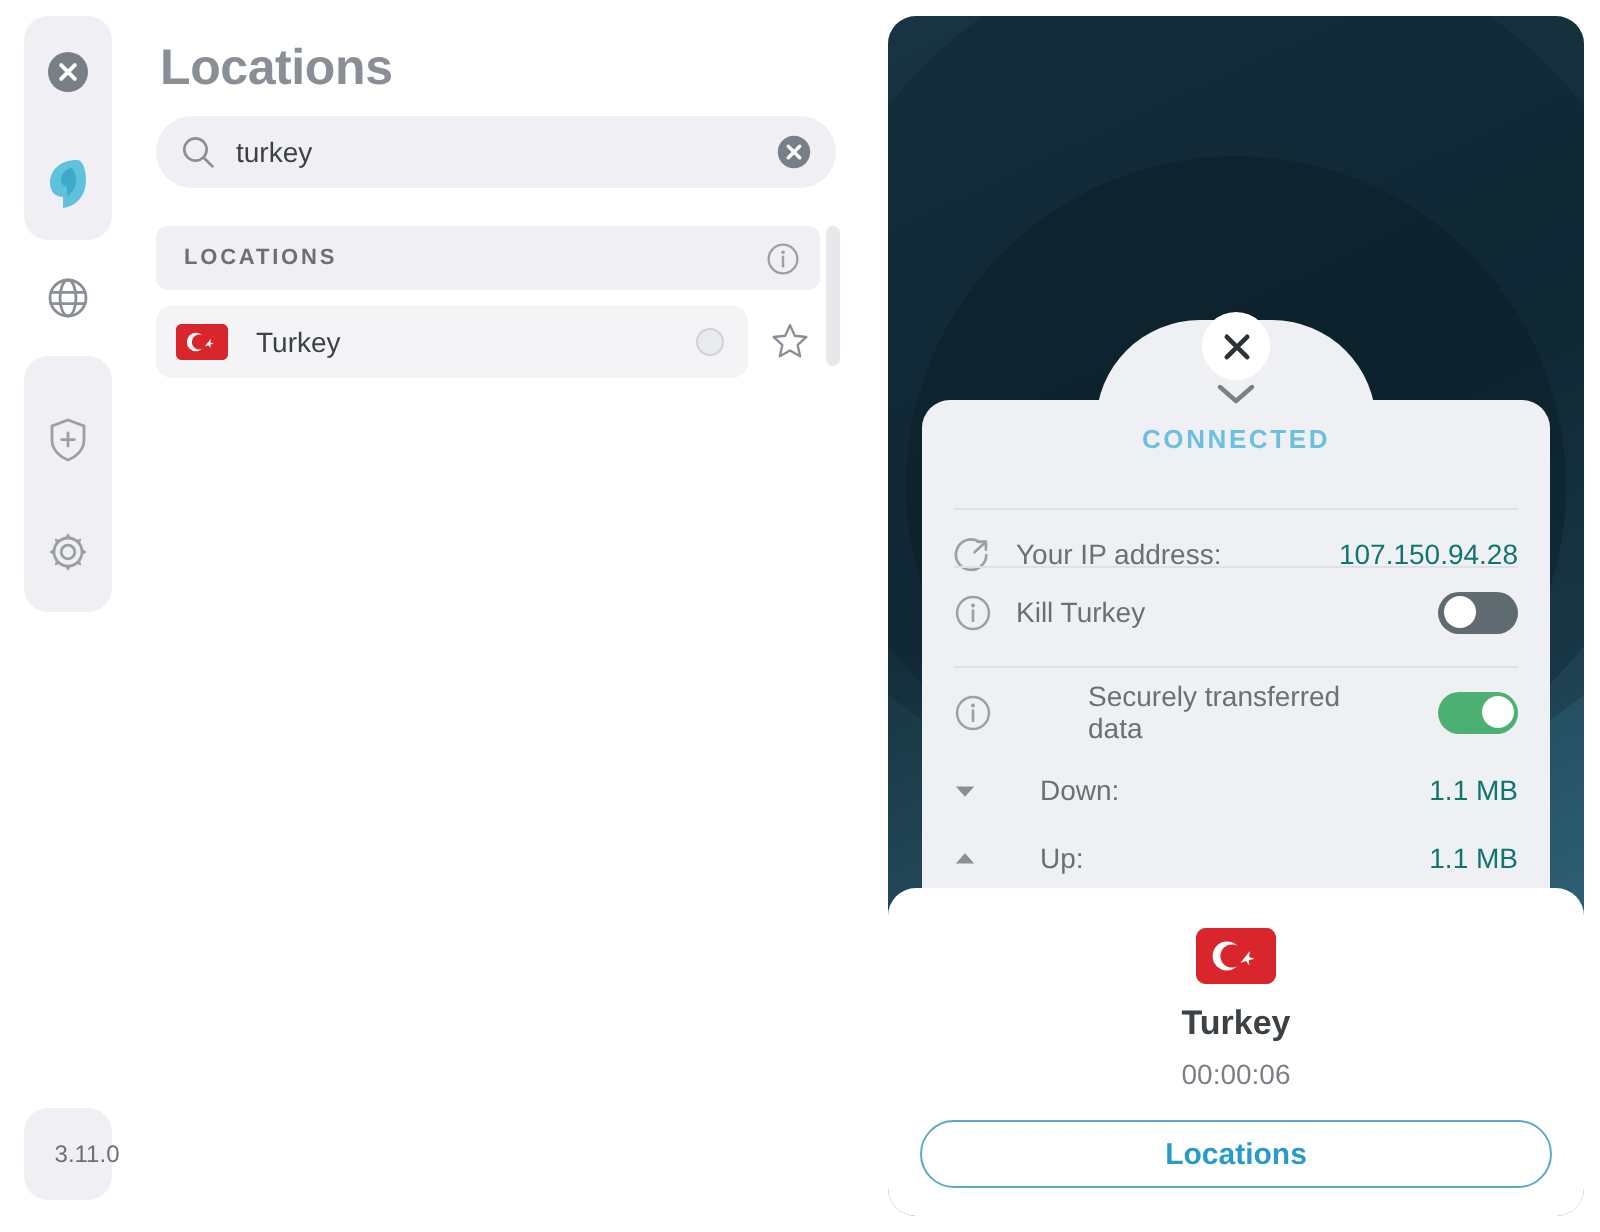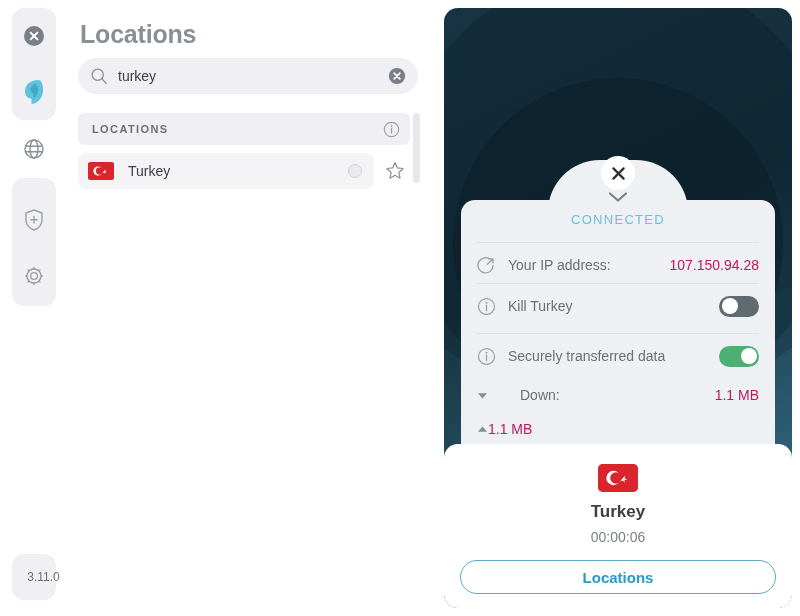--- a/index.html
+++ b/index.html
@@ -152,36 +152,36 @@
     background: #ffffff; border-radius: 50%;
     display: flex; align-items: center; justify-content: center;
     cursor: pointer; z-index: 3;
   }
   .chevron {
     position: absolute; left: 50%; transform: translateX(-50%);
     top: -10px; width: 22px; height: 14px; z-index: 3; cursor: pointer;
   }
   .connected-label {
     position: absolute; left: 0; top: 12px; width: 100%;
-    text-align: center; font-size: 13px; font-weight: normal;
+    text-align: center; font-size: 13px; font-weight: bold;
     letter-spacing: 1.3px; color: #6cc0dd;
   }
   .drow {
     position: absolute; left: 16px; width: 282px; height: 45px;
     display: flex; align-items: center;
     border-top: 1px solid #e0e1e7;
   }
   .drow .ricon { width: 19px; height: 19px; flex: none; }
   .drow .rlabel {
     margin-left: 12px; font-size: 14px; color: #6b7076; flex: 1;
   }
-  .drow .rvalue { font-size: 14px; color: #be185d; }
-  .drow.r-ip { top: 42px; }
+  .drow .rvalue { font-size: 14px; color: #0f766e; }
+  .drow.r-ip { top: 54px; }
   .drow.r-ks { top: 83px; }
-  .drow.r-st { top: 133px; }
+  .drow.r-st { top: 133px; gap: 36px; }
   .drow.r-dn { top: 178px; border-top: none; height: 34px; }
   .drow.r-up { top: 212px; border-top: none; height: 34px; }
   .drow.r-dn .rlabel, .drow.r-up .rlabel { margin-left: 32px; }
 
   .toggle {
     width: 40px; height: 21px; border-radius: 11px;
     position: relative; cursor: pointer; flex: none;
   }
   .toggle.off { background: #5f6b70; }
   .toggle.on  { background: #4cb072; }
@@ -381,20 +381,21 @@
           <path d="M1 3.5 L11 3.5 L6 9.2 Z" fill="#8a8f96"></path>
         </svg>
         <span class="rlabel">Down:</span>
         <span class="rvalue">1.1 MB</span>
       </div>
 
       <div class="drow r-up">
         <svg class="tri" viewBox="0 0 12 12">
           <path d="M1 8.5 L11 8.5 L6 2.8 Z" fill="#8a8f96"></path>
         </svg>
+        <span class="rlabel">Up:</span>
         <span class="rvalue">1.1 MB</span>
       </div>
     </div>
 
     <div class="connect-card">
       <div class="cc-flag">
         <svg width="40" height="28" viewBox="0 0 40 28">
           <rect width="40" height="28" fill="#d9262c"></rect>
           <circle cx="15.5" cy="14" r="7.2" fill="#ffffff"></circle>
           <circle cx="18" cy="14" r="5.8" fill="#d9262c"></circle>

